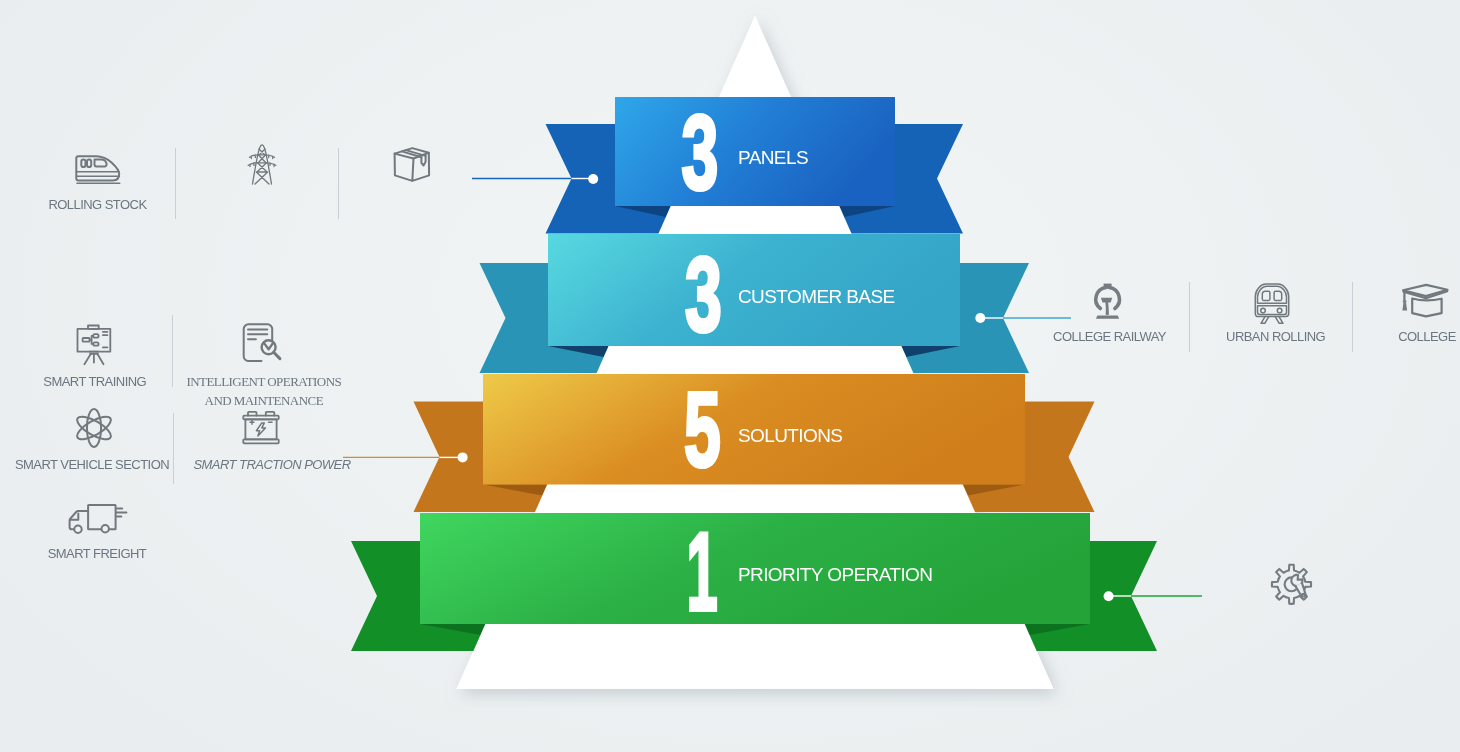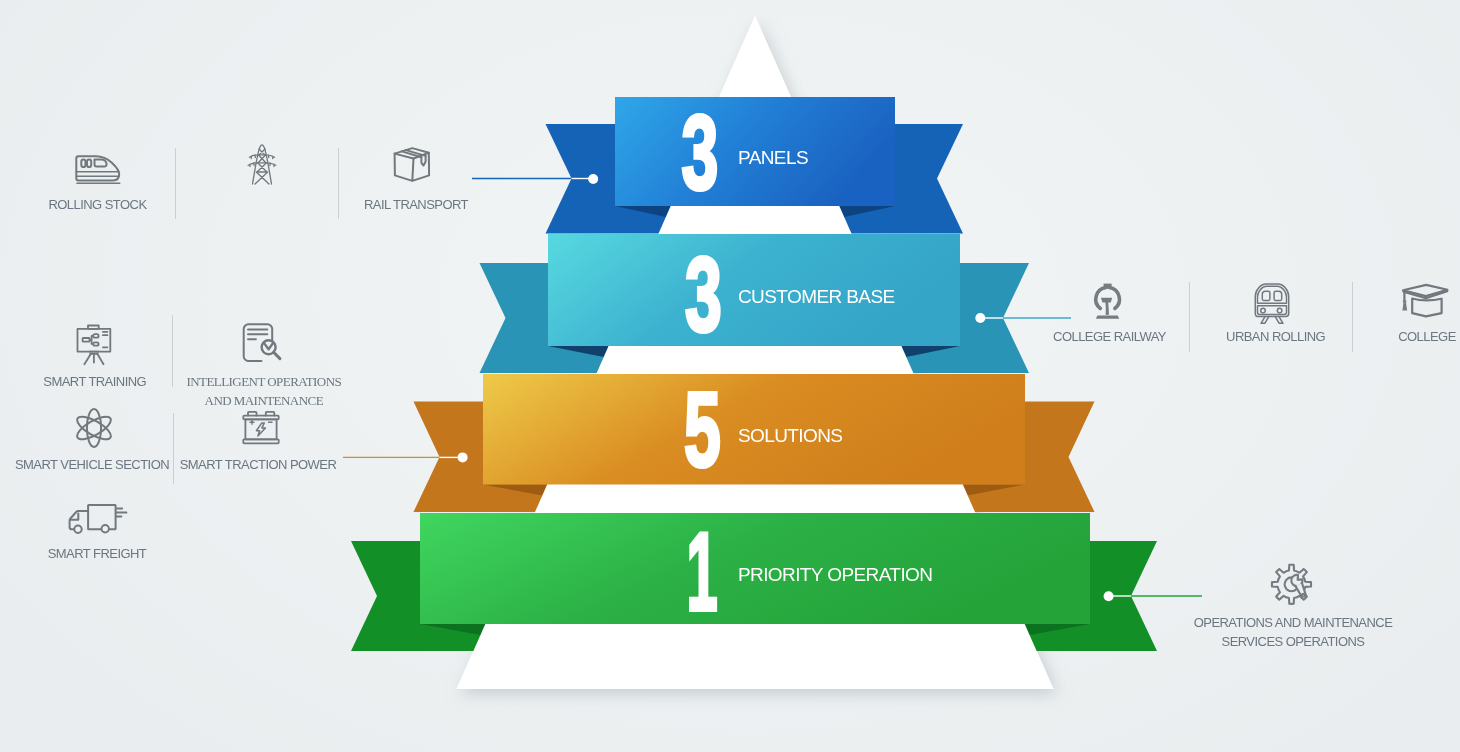--- a/index.html
+++ b/index.html
@@ -104,30 +104,28 @@
 </svg>
 
 <div class="vdiv" style="left:175px;top:148px;height:71px;"></div>
 <div class="vdiv" style="left:338px;top:148px;height:71px;"></div>
 <div class="vdiv" style="left:172px;top:315px;height:72px;"></div>
 <div class="vdiv" style="left:173px;top:413px;height:71px;"></div>
 <div class="vdiv" style="left:1189px;top:282px;height:70px;"></div>
 <div class="vdiv" style="left:1352px;top:282px;height:70px;"></div>
 
 <div class="lbl" style="left:-22.5px;top:196px;">ROLLING STOCK</div>
-<div class="lbl" style="left:296px;top:196px;">RAIL TRANSPORT</div>
 <div class="lbl" style="left:-25.3px;top:373px;">SMART TRAINING</div>
 <div class="lbl" style="left:143.8px;top:373px;font-family:Liberation Serif, serif;">INTELLIGENT OPERATIONS<br>AND MAINTENANCE</div>
 <div class="lbl" style="left:-28px;top:456.4px;">SMART VEHICLE SECTION</div>
-<div class="lbl" style="left:138px;top:456.4px;">SMART TRACTION POWER</div>
+<div class="lbl" style="left:152px;top:456.4px;font-style:italic;">SMART TRACTION POWER</div>
 <div class="lbl" style="left:-23px;top:545.4px;">SMART FREIGHT</div>
 <div class="lbl" style="left:989.5px;top:327.5px;">COLLEGE RAILWAY</div>
 <div class="lbl" style="left:1155.6px;top:327.5px;">URBAN ROLLING</div>
 <div class="lbl" style="left:1307px;top:327.5px;">COLLEGE</div>
-<div class="lbl" style="left:1173px;top:614px;">OPERATIONS AND MAINTENANCE<br>SERVICES OPERATIONS</div>
 
 <div class="icn" style="left:74px;top:153px;">
       <svg width="48" height="33" viewBox="0 0 48 33">
   <path stroke-width="2" d="M2.3,5.3 Q2.3,3.3 4.3,3.3 L22,3.3 C28.5,3.3 33.5,5.8 37.8,9.8 C41,12.8 45.2,16.8 45.2,21 C45.2,25 43,27.4 39,27.4 L4.3,27.4 Q2.3,27.4 2.3,25.4 Z"></path>
   <path stroke-width="1.6" d="M2.6,18.8 H44.9 M2.6,23.3 H45"></path>
   <rect stroke-width="2" x="7.3" y="6.4" width="4.2" height="7.6" rx="2.1"></rect>
   <rect stroke-width="2" x="13" y="6.4" width="4.2" height="7.6" rx="2.1"></rect>
   <path stroke-width="2" d="M20.5,6.4 L27.5,6.4 C30,6.4 32,8.4 32.5,10.4 C32.9,12 32,13.6 30.3,13.6 L22.5,13.6 Q20.5,13.6 20.5,11.6 Z"></path>
   <path stroke-width="1.6" d="M3,30.2 H45.7"></path>
 </svg>

